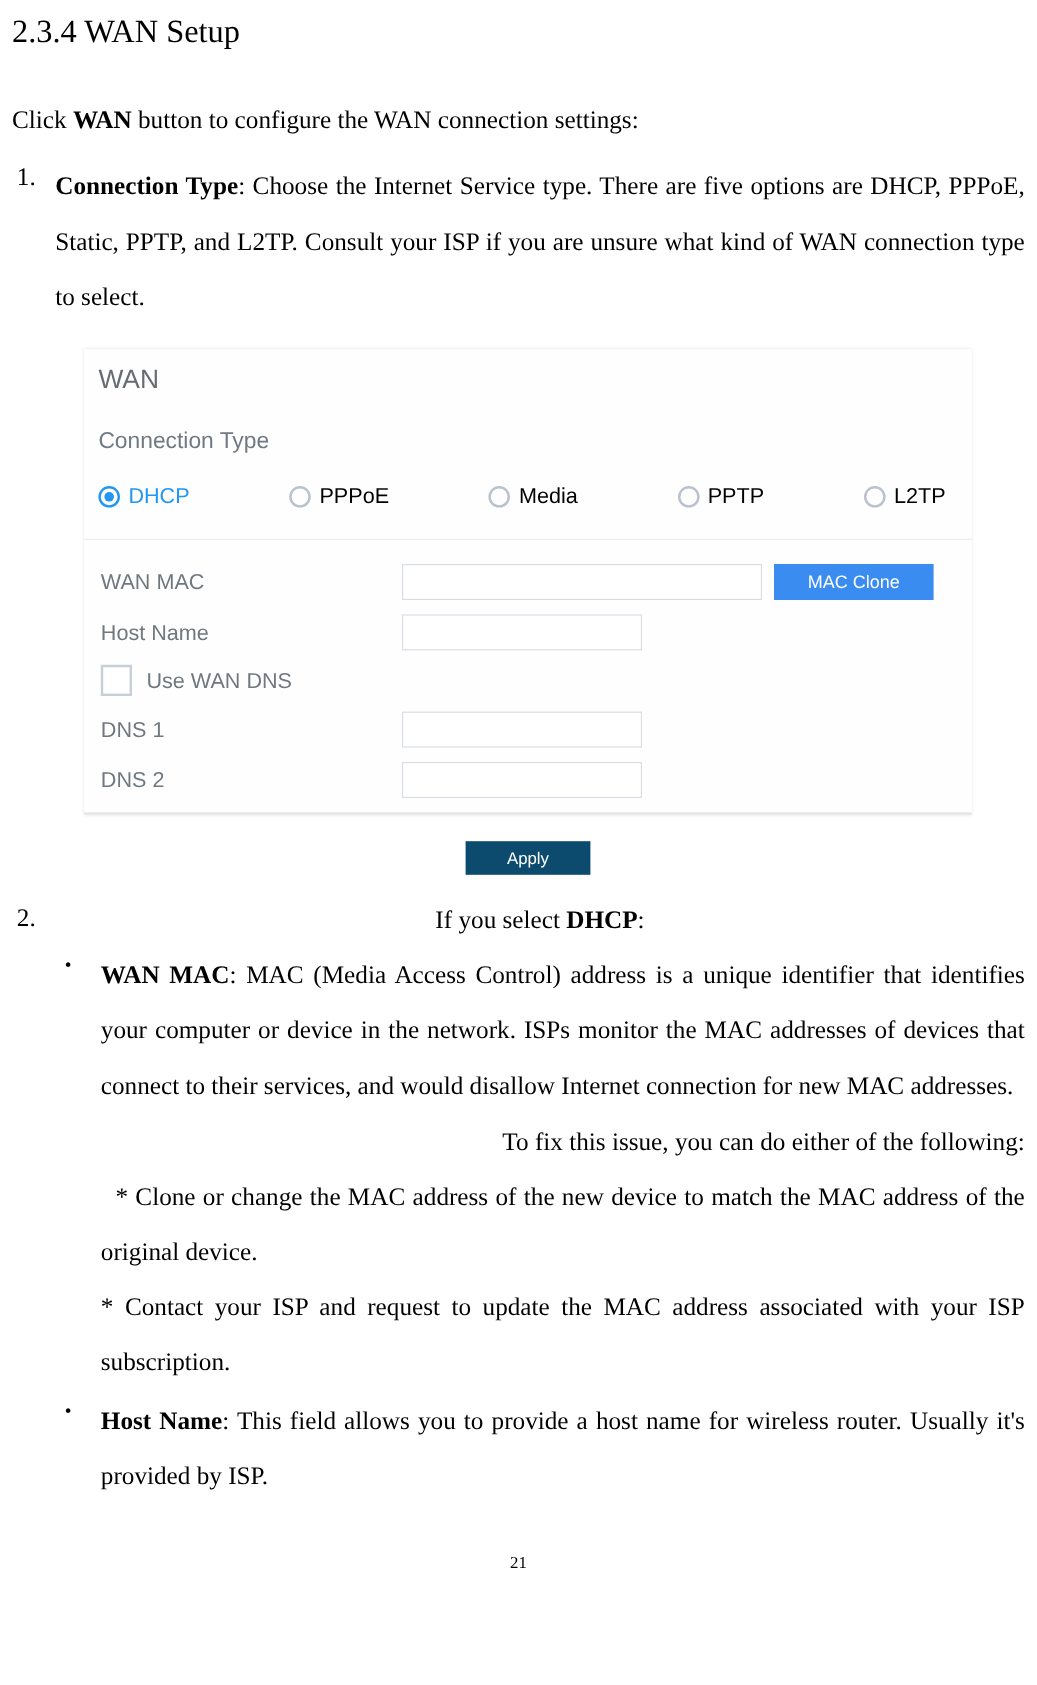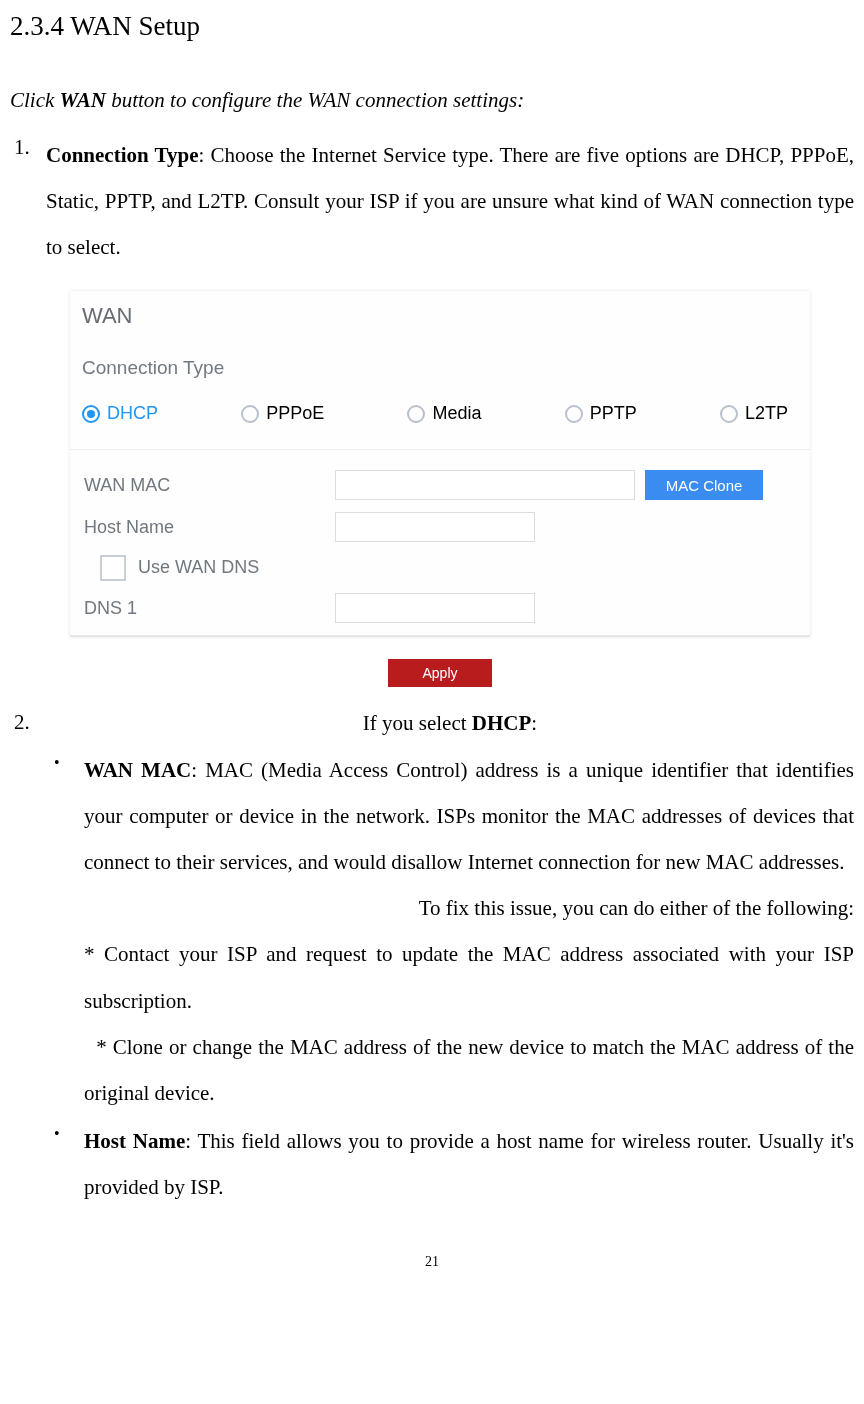--- a/index.html
+++ b/index.html
@@ -13,21 +13,20 @@
       padding: 0 10px;
     }
     .heading {
       font-size: 27px;
       font-weight: normal;
       margin-bottom: 38px;
       margin-top: 6px;
     }
     .intro {
       margin-bottom: 16px;
-      font-style: italic;
     }
     .intro .bold { font-weight: bold; }
     .numbered {
       display: flex;
       margin-bottom: 20px;
     }
     .num-label {
       width: 36px;
       flex-shrink: 0;
       padding-left: 4px;
@@ -130,42 +129,42 @@
       width: 300px;
       background: #fff;
     }
     .form-input.small { width: 200px; }
     .mac-btn {
       background: #3a8cf0;
       color: #fff;
       font-size: 15px;
       border: none;
       height: 30px;
-      width: 118px;
+      width: 133px;
       margin-left: 10px;
     }
     .check-row {
       display: flex;
-      align-items: flex-end;
+      align-items: flex-start;
       gap: 12px;
-      margin: 8px 0 12px 20px;
+      margin: 8px 0 12px 4px;
       font-size: 18px;
       color: #70787f;
     }
     .checkbox {
       width: 26px; height: 26px;
       border: 2px solid #c7ced6;
       background: #fff;
     }
     .apply-row {
       text-align: center;
       padding: 10px 0 6px 0;
     }
     .apply-btn {
-      background: #b91c1c;
+      background: #0c4a6e;
       color: #fff;
       border: none;
       font-size: 14px;
       padding: 6px 34px;
       margin-top: 12px;
     }
     .page-num {
       text-align: center;
       font-size: 14px;
       color: #000;
@@ -229,40 +228,44 @@
       <div class="form-input small"></div>
     </div>
     <div class="check-row">
       <div class="checkbox"></div>
       <span>Use WAN DNS</span>
     </div>
     <div class="form-row">
       <div class="form-label">DNS 1</div>
       <div class="form-input small"></div>
     </div>
+    <div class="form-row">
+      <div class="form-label">DNS 2</div>
+      <div class="form-input small"></div>
+    </div>
   </div>
   <div class="apply-row">
     <button class="apply-btn">Apply</button>
   </div>
 </div>
 
 <div class="numbered" style="margin-bottom:6px;">
   <div class="num-label">2.</div>
   <div class="item-body" style="line-height:1.6; text-align:center;">
     <span>If you select </span><span class="bold">DHCP</span><span>:</span>
   </div>
 </div>
 
 <div class="bulleted">
   <div class="bullet-mark">•</div>
   <div class="bullet-body">
     <span class="bold">WAN MAC</span><span>: MAC (Media Access Control) address is a unique identifier that identifies your computer or device in the network. ISPs monitor the MAC addresses of devices that connect to their services, and would disallow Internet connection for new MAC addresses.</span>
     <div style="text-align:right;">To fix this issue, you can do either of the following:</div>
+    <div>&nbsp;&nbsp;* Clone or change the MAC address of the new device to match the MAC address of the original device.</div>
     <div>* Contact your ISP and request to update the MAC address associated with your ISP subscription.</div>
-    <div>&nbsp;&nbsp;* Clone or change the MAC address of the new device to match the MAC address of the original device.</div>
   </div>
 </div>
 
 <div class="bulleted">
   <div class="bullet-mark">•</div>
   <div class="bullet-body">
     <span class="bold">Host Name</span><span>: This field allows you to provide a host name for wireless router. Usually it's provided by ISP.</span>
   </div>
 </div>
 

